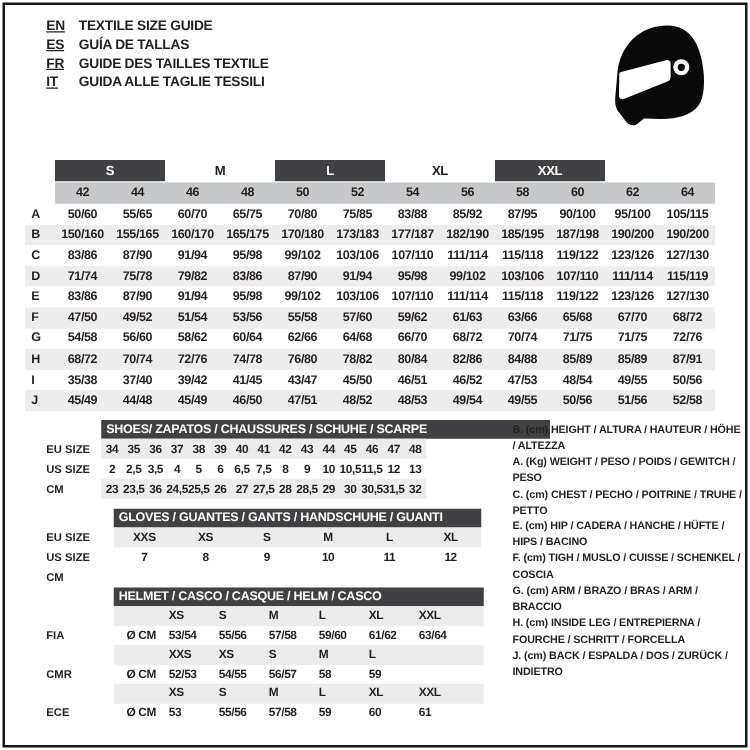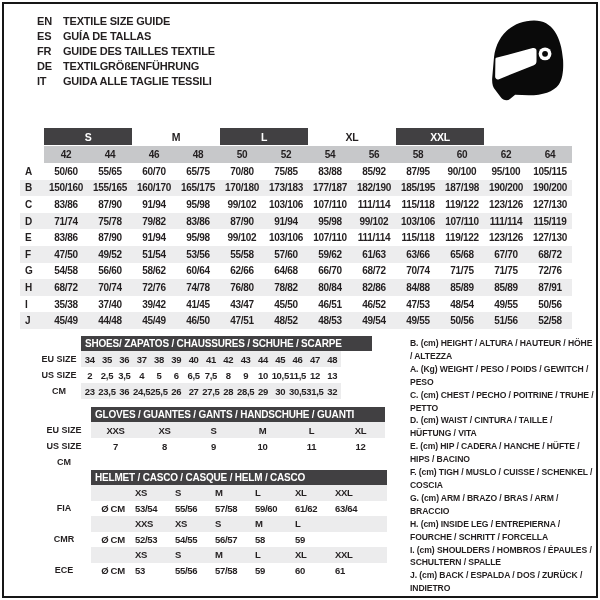--- a/index.html
+++ b/index.html
@@ -3,48 +3,48 @@
 <meta charset="utf-8">
 <style>
   html,body{margin:0;padding:0;}
   body{width:600px;height:600px;position:relative;background:#fff;overflow:hidden;
        font-family:"Liberation Sans",sans-serif;color:#231f20;}
   .frame{position:absolute;inset:2px;border:2px solid #161616;pointer-events:none;}
 
   
   .langs{position:absolute;left:37px;top:13px;}
   .lang-row{display:flex;height:15px;align-items:center;font-size:11px;font-weight:bold;letter-spacing:-0.2px;}
-  .lang-code{width:26px;}
+  .lang-code{width:26px;text-decoration:underline;}
 
   
   .helmet-logo{position:absolute;left:483px;top:14px;width:88px;height:92px;}
 
   
   .mt{position:absolute;left:20px;top:127px;width:552px;font-weight:bold;font-size:10px;letter-spacing:-0.3px;}
   .mt-row{display:grid;grid-template-columns:24px repeat(12,1fr);height:16.6px;align-items:center;text-align:center;}
   .mt-row .lbl{text-align:left;padding-left:5px;}
   .mt-groups{height:19px;align-items:stretch;}
   .grp{display:flex;align-items:center;justify-content:center;margin:1px 0;font-size:10.5px;}
   .grp.dark{background:#414042;color:#fff;}
   .mt-sizes{height:17px;}
   .mt-sizes .sz{background:#c7c8ca;height:100%;display:flex;align-items:center;justify-content:center;}
   .mt-data.striped{background:#ededee;}
 
   
   .subt{position:absolute;left:20px;width:372px;font-weight:bold;}
   .bar{height:15px;background:#414042;color:#fff;font-size:10px;display:flex;align-items:center;
        padding-left:4px;box-sizing:border-box;letter-spacing:-0.2px;}
   .srow{display:flex;height:16px;align-items:center;font-size:9.5px;letter-spacing:-0.3px;}
-  .srow .rlbl{width:61px;box-sizing:border-box;padding-left:17px;font-size:9px;letter-spacing:0;text-align:center;}
+  .srow .rlbl{width:61px;box-sizing:border-box;padding-left:17px;font-size:9px;letter-spacing:0;}
   .vals{display:flex;height:100%;align-items:center;}
   .vals .c{flex:1;text-align:center;}
   .shaded .vals{background:#ececed;}
 
   .shoes{top:336px;}
-  .shoes .bar{margin-left:61px;width:291px;}
+  .shoes .bar{margin-left:61px;width:359px;}
   .shoes .vals{width:260px;}
 
   .gloves{top:407px;}
   .gloves .bar{margin-left:71px;width:294px;}
   .gloves .srow .rlbl{width:71px;}
   .gloves .vals{width:294px;}
 
   .helm{top:470px;}
   .helm .bar{margin-left:71px;width:296px;}
   .helm .srow{height:15.5px;}
@@ -67,24 +67,20 @@
       <span class="lang-code">EN</span>
       <span class="lang-text">TEXTILE SIZE GUIDE</span>
     </div>
     <div class="lang-row">
       <span class="lang-code">ES</span>
       <span class="lang-text">GUÍA DE TALLAS</span>
     </div>
     <div class="lang-row">
       <span class="lang-code">FR</span>
       <span class="lang-text">GUIDE DES TAILLES TEXTILE</span>
-    </div>
-    <div class="lang-row">
-      <span class="lang-code">DE</span>
-      <span class="lang-text">TEXTILGRÖßENFÜHRUNG</span>
     </div>
     <div class="lang-row">
       <span class="lang-code">IT</span>
       <span class="lang-text">GUIDA ALLE TAGLIE TESSILI</span>
     </div>
   </div>
 
 <div class="helmet-logo">
   <svg viewBox="0 0 100 100" width="88" height="92" aria-hidden="true">
     <path d="M58 5 C32 5 15 24 12.5 47 L10.5 70 C10 76 11 81 14 84 L20 92 C23 96 28 97 31 94 L36.5 89.5 L52 90 C68 90 80 86 86 78 C91 71 91.5 60 91 50 C89 23 79 5 58 5 Z" fill="#0a0a0a"></path>
@@ -443,20 +439,18 @@
           <div class="c">61</div>
         </div>
       </div>
     </div>
 </div>
 
 <div class="legend">
     <div class="legend-item">B. (cm) HEIGHT / ALTURA / HAUTEUR / HÖHE / ALTEZZA</div>
     <div class="legend-item">A. (Kg) WEIGHT / PESO / POIDS / GEWITCH / PESO</div>
     <div class="legend-item">C. (cm) CHEST / PECHO / POITRINE / TRUHE / PETTO</div>
-    <div class="legend-item">D. (cm) WAIST / CINTURA / TAILLE / HÜFTUNG / VITA</div>
     <div class="legend-item">E. (cm) HIP / CADERA / HANCHE / HÜFTE / HIPS / BACINO</div>
     <div class="legend-item">F. (cm) TIGH / MUSLO / CUISSE / SCHENKEL / COSCIA</div>
     <div class="legend-item">G. (cm) ARM / BRAZO / BRAS / ARM / BRACCIO</div>
     <div class="legend-item">H. (cm) INSIDE LEG / ENTREPIERNA / FOURCHE / SCHRITT / FORCELLA</div>
-    <div class="legend-item">I. (cm) SHOULDERS / HOMBROS / ÉPAULES / SCHULTERN / SPALLE</div>
     <div class="legend-item">J. (cm) BACK / ESPALDA / DOS / ZURÜCK / INDIETRO</div>
   </div>
 
 </body></html>

